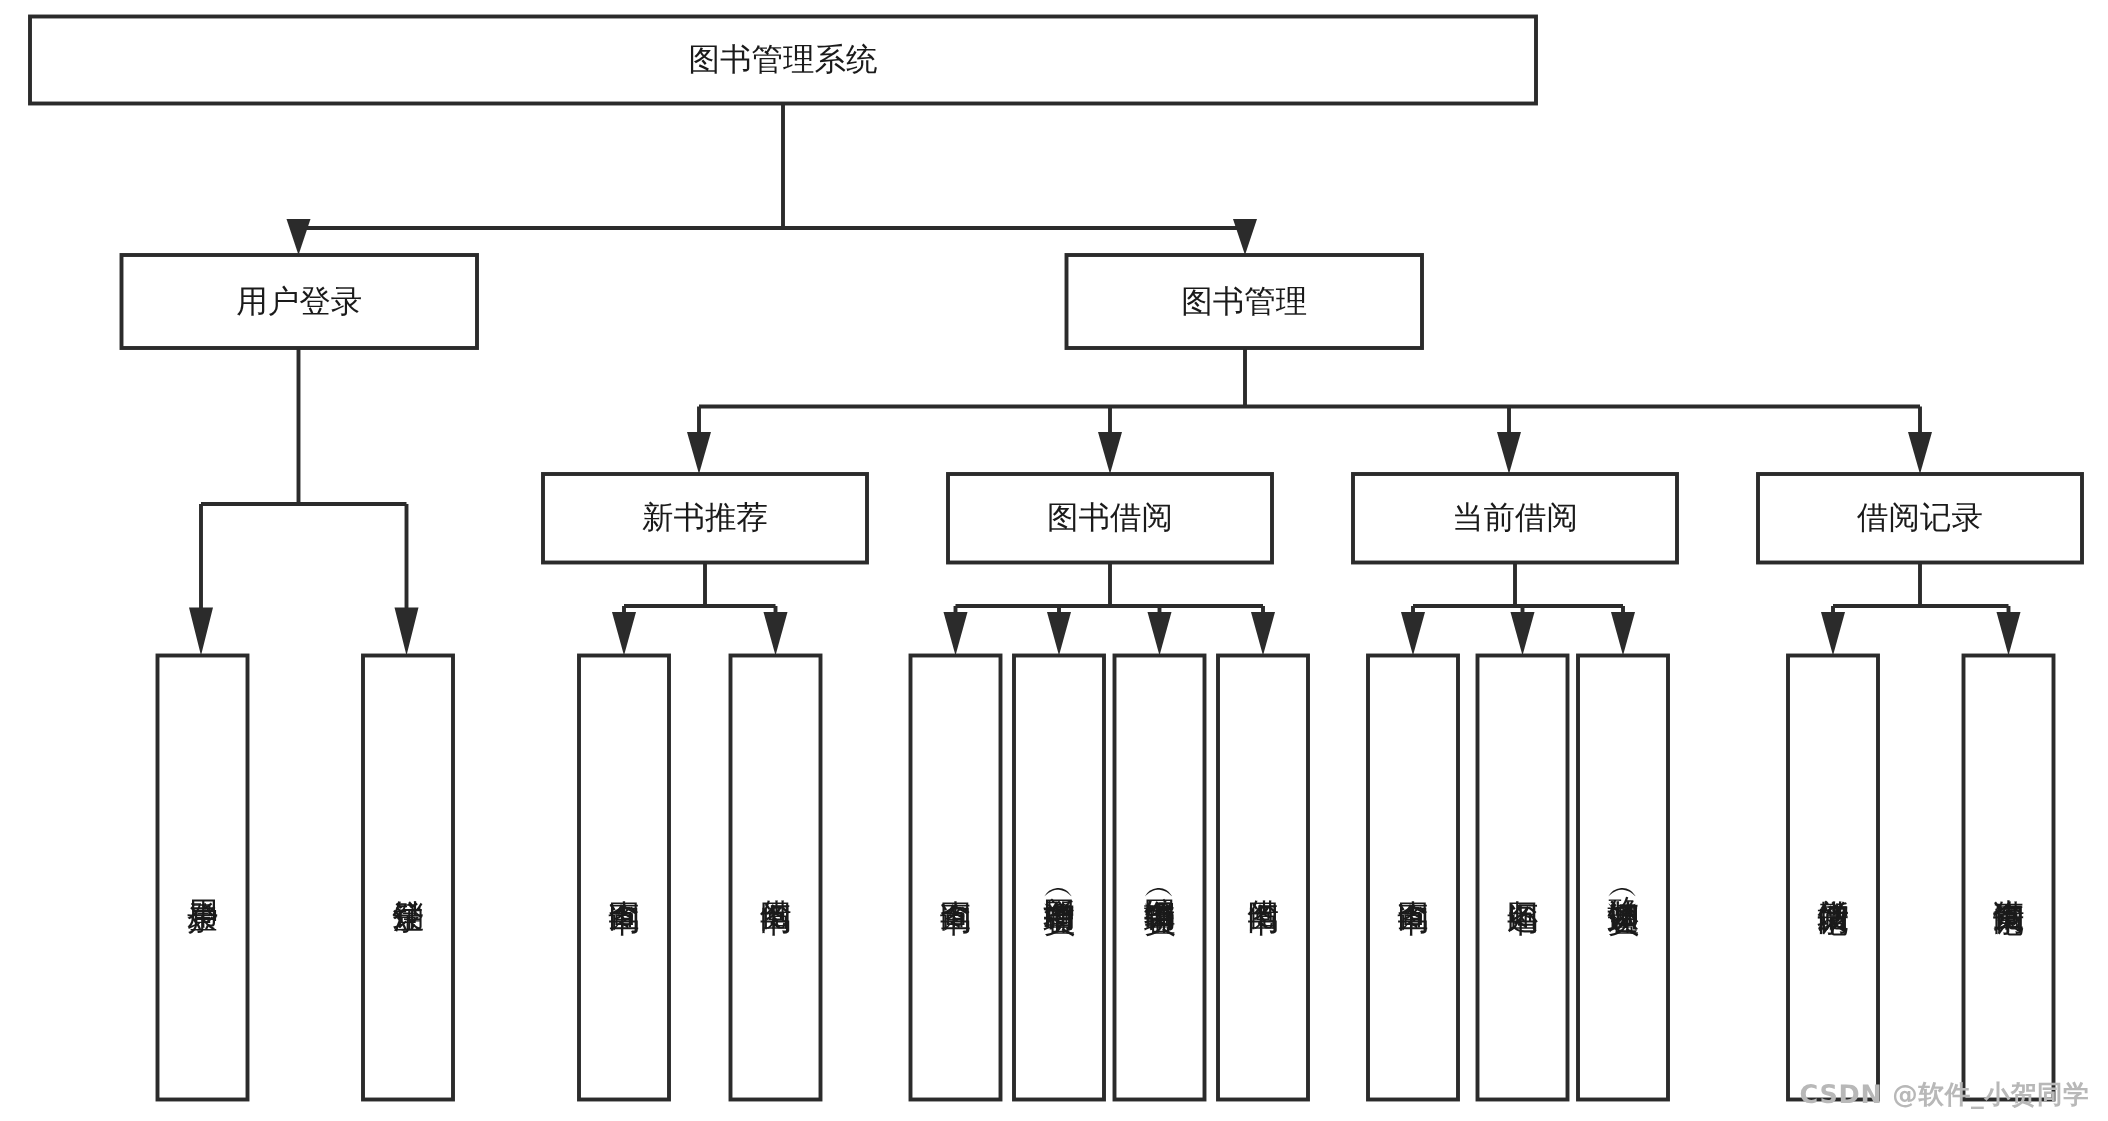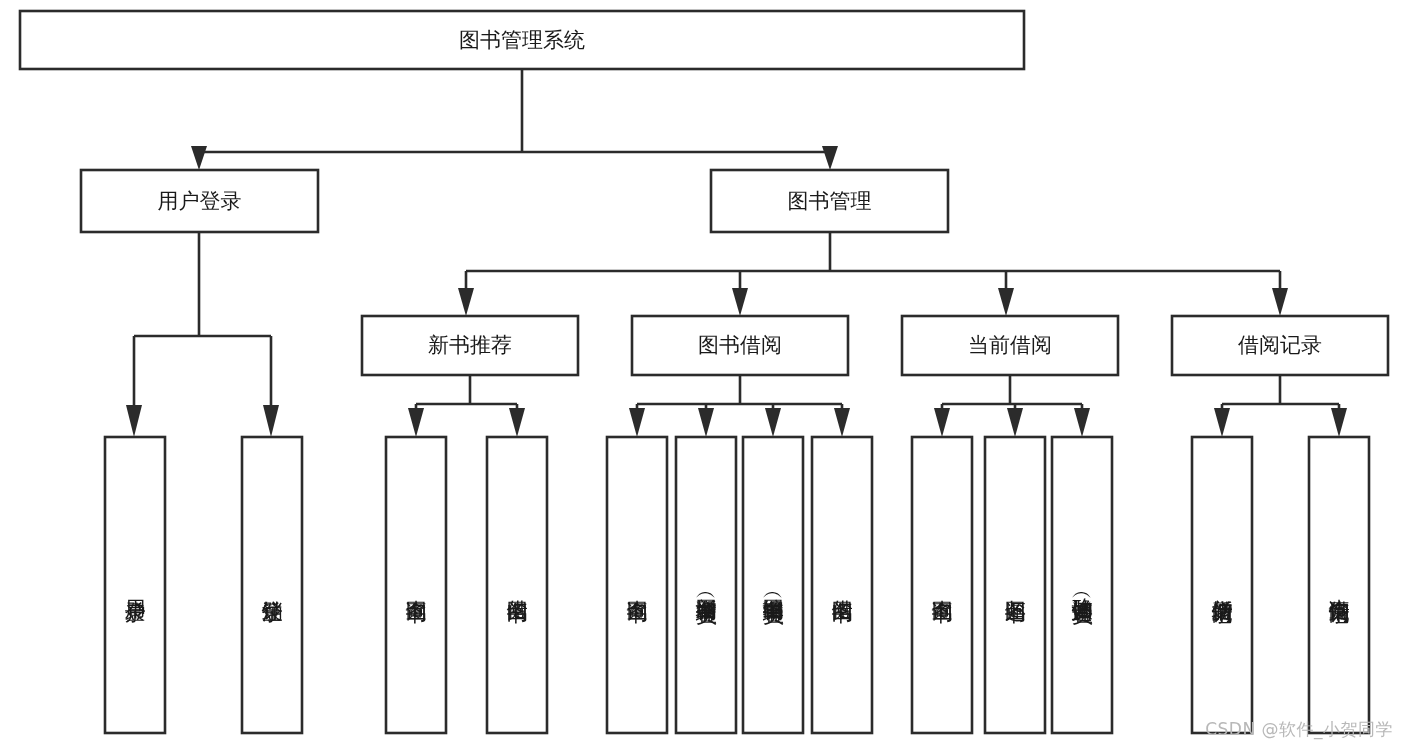--- a/index.html
+++ b/index.html
@@ -66,20 +66,21 @@
   }
   .watermark {
     position: absolute;
     right: 12px;
     bottom: 6px;
     font-family: "DejaVu Sans", "Liberation Sans", sans-serif;
     font-size: 17px;
     color: #b8b8b8;
     white-space: nowrap;
     letter-spacing: 0.5px;
+    font-weight: bold;
   }
 </style>
 </head>
 <body>
 
 <div id="diagram-root">
 
   <svg id="flow" viewBox="0 0 1405 747">
     <defs>
       <marker id="arrow" viewBox="0 0 12 12" refX="6" refY="10.5" markerWidth="12" markerHeight="12" orient="auto-start-reverse" markerUnits="userSpaceOnUse">

